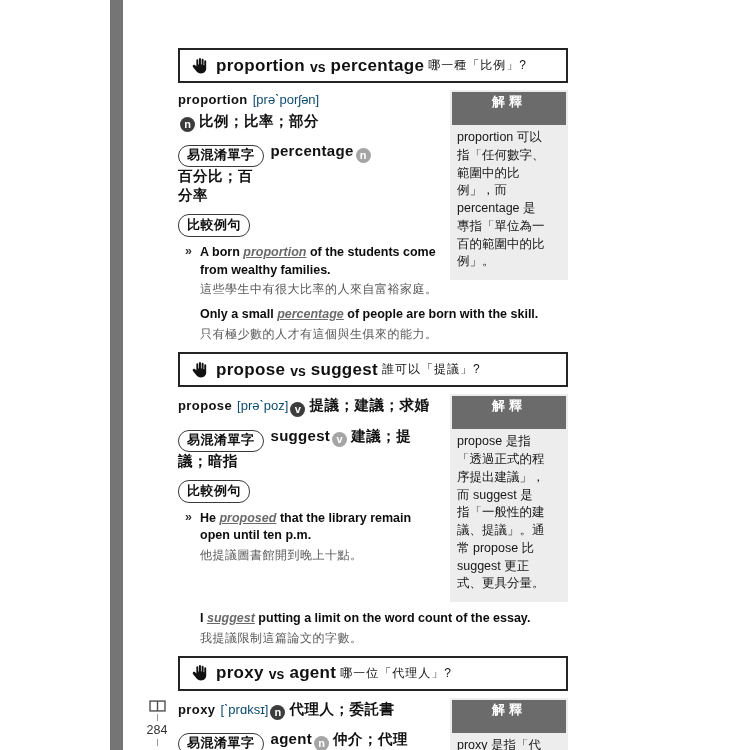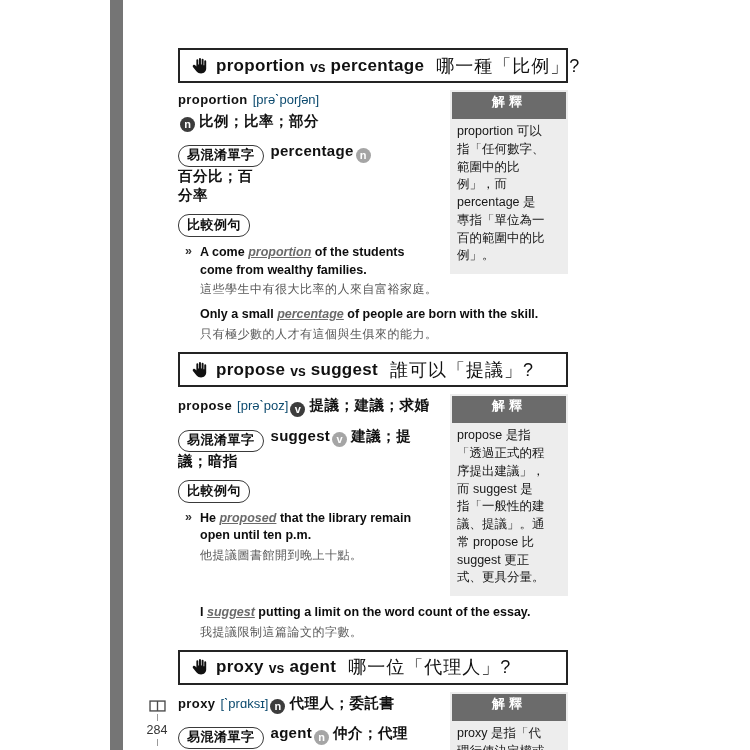--- a/index.html
+++ b/index.html
@@ -10,21 +10,21 @@
   .spine-bar{position:absolute;left:110px;top:0;width:13px;height:750px;background:#757575;}
   .content{position:absolute;left:178px;top:48px;width:390px;}
 
   
   .sec{margin-bottom:9px;}
   .sec-header{display:flex;align-items:center;border:2px solid #242424;background:#fff;
     height:31px;padding:0 10px;margin-bottom:7px;}
   .hand{width:18px;height:18px;margin-right:8px;flex:0 0 auto;display:flex;align-items:center;}
   .sec-header .w{font-size:17px;font-weight:bold;letter-spacing:.3px;}
   .sec-header .vs{font-size:14px;font-weight:bold;margin:0 5px;position:relative;top:1px;}
-  .sec-header .q{font-size:18px;margin-left:12px;letter-spacing:1px;white-space:nowrap;}
+  .sec-header .q{font-size:12px;margin-left:4px;letter-spacing:1px;white-space:nowrap;}
 
   .row{display:flex;gap:10px;align-items:flex-start;}
   .left{width:262px;flex:0 0 auto;}
 
   
   .entry{margin:2px 0 7px;font-size:0;line-height:1.3;}
   .entry > span{font-size:13px;}
   .headword{font-size:20px;font-weight:bold;letter-spacing:.4px;}
   .ipa{font-size:13px;margin-left:5px;color:#0c4a6e;}
   .brk{display:none;}
@@ -47,21 +47,21 @@
   .ex{position:relative;padding-left:22px;margin-top:7px;}
   .ex .bullet{position:absolute;left:7px;top:0;font-size:12.5px;color:#333;font-weight:bold;}
   .en{font-size:12.5px;font-weight:bold;line-height:1.4;color:#0d0d0d;}
   .kw{font-style:italic;text-decoration:underline;color:#6a6a6a;}
   .zh{font-size:12px;line-height:1.45;color:#585858;margin-top:2px;letter-spacing:.5px;}
   .ex.full{margin-top:8px;margin-bottom:4px;}
 
   
   .sidebar{width:118px;flex:0 0 auto;background:#ededed;padding:2px 0 9px;}
   .exp-bar{background:#6b6b6b;color:#fff;font-weight:bold;font-size:13px;text-align:center;
-    letter-spacing:4px;padding:1px 0 8px;margin:0 2px;}
+    letter-spacing:4px;padding:1px 0 14px;margin:0 2px;}
   .exp-text{font-size:12.5px;line-height:1.42;padding:4px 23px 0 7px;color:#161616;}
 
   
   .page-marker{position:absolute;left:142px;top:700px;width:30px;display:flex;flex-direction:column;
     align-items:center;gap:2px;}
   .book-icon svg{display:block;}
   .tick{width:1px;height:7px;background:#9a9a9a;}
   .page-num{font-size:12.5px;color:#333;}
 </style>
 </head>
@@ -96,21 +96,21 @@
           <span class="pill">易混淆單字</span>
           <span class="cword">percentage</span>
           <span class="pos light">n</span>
           <span class="def cdef">百分比；百分率</span>
         </p>
         <p class="pill-line">
           <span class="pill">比較例句</span>
         </p>
         <div class="ex">
           <span class="bullet">»</span>
-          <div class="en"><span>A come </span><span class="kw">proportion</span><span> of the students come from wealthy families.</span></div>
+          <div class="en"><span>A born </span><span class="kw">proportion</span><span> of the students come from wealthy families.</span></div>
           <div class="zh">這些學生中有很大比率的人來自富裕家庭。</div>
         </div>
       </div>
       <aside class="sidebar">
         <div class="exp-bar">解釋</div>
         <div class="exp-text">proportion 可以指「任何數字、範圍中的比例」，而 percentage 是專指「單位為一百的範圍中的比例」。</div>
       </aside>
     </div>
     <div class="ex full">
 

